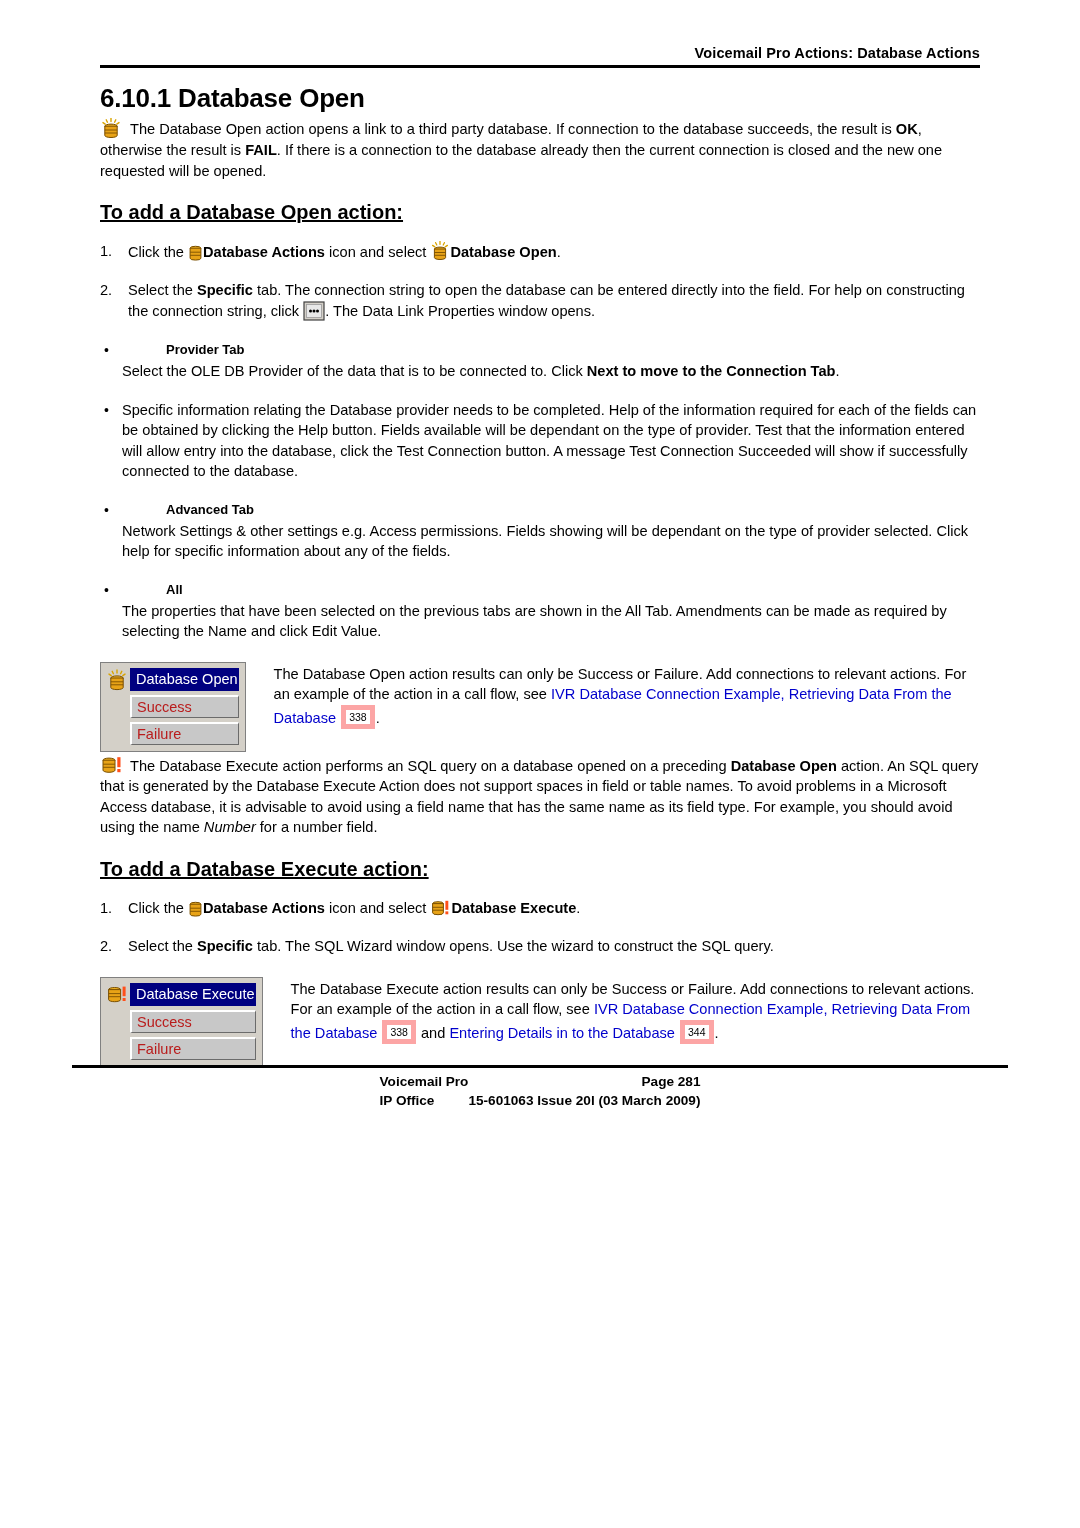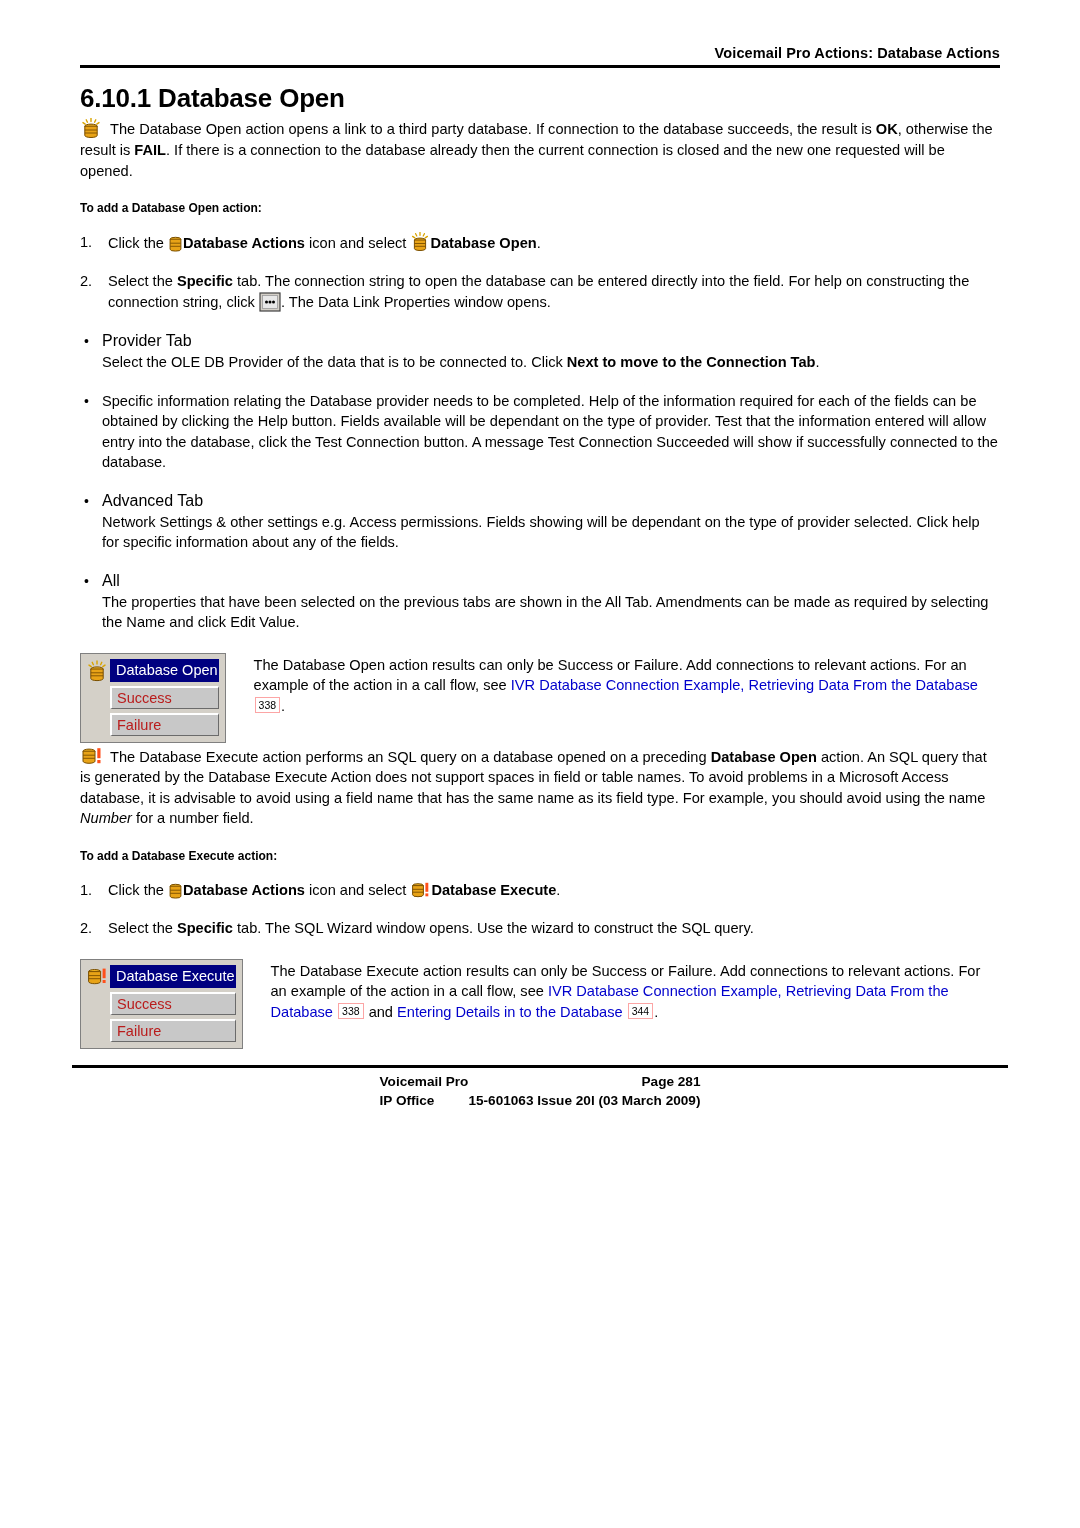--- a/index.html
+++ b/index.html
@@ -14,21 +14,21 @@
     font-family: "Liberation Sans", sans-serif;
     color: #000000;
     -webkit-font-smoothing: antialiased;
   }
   .page {
     position: absolute;
     left: 0; top: 0;
     width: 1080px;
     height: 1156px;
     box-sizing: border-box;
-    padding: 0 80px;
+    padding: 0 100px;
   }
 
   
   .header {
     padding-top: 44px;
   }
   .header-title {
     text-align: right;
     font-size: 14.5px;
     font-weight: bold;
@@ -60,24 +60,25 @@
     margin: 6px 0 0 0;
     text-align: left;
   }
   p.lead {
     margin-top: 4px;
   }
   .b { font-weight: bold; }
   .i { font-style: italic; }
 
   .subhead {
-    font-size: 12px;
+    font-size: 20px;
     font-weight: bold;
     margin: 20px 0 0 0;
     padding-left: 0px;
+    text-decoration: underline;
   }
 
   
   .steps {
     margin: 0;
     padding: 0;
     list-style: none;
   }
   .step {
     position: relative;
@@ -101,23 +102,24 @@
     position: relative;
   }
   .bul .dot {
     position: absolute;
     left: 4px;
     top: 0px;
     font-size: 14px;
     line-height: 20px;
   }
   .bul .bhead {
-    font-size: 16px;
-    font-weight: normal;
+    font-size: 13px;
+    font-weight: bold;
     line-height: 20px;
+    margin-left: 44px;
   }
   .bul .btext {
     font-size: 14.6px;
     line-height: 20.5px;
     margin-top: 1px;
   }
 
   
   .icon {
     display: inline-block;
@@ -153,21 +155,21 @@
 
   
   a.doclink, .doclink {
     color: #0000cc;
   }
   .pageref {
     display: inline-block;
     font-size: 10.5px;
     line-height: 12px;
     padding: 1px 3px 1px 3px;
-    border: 1px solid #fca5a5;
+    border: 5px solid #fca5a5;
     color: #000;
     background: #fff;
     vertical-align: 2px;
     margin: 0 1px;
     position: relative;
     font-family: "Liberation Sans", sans-serif;
   }
 
   
   .shot-row {

